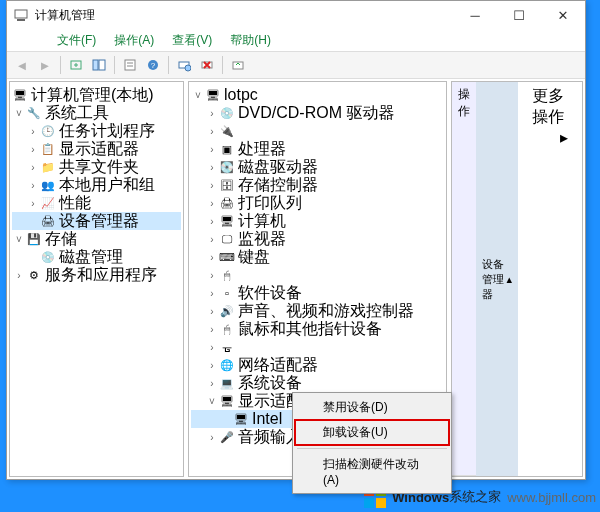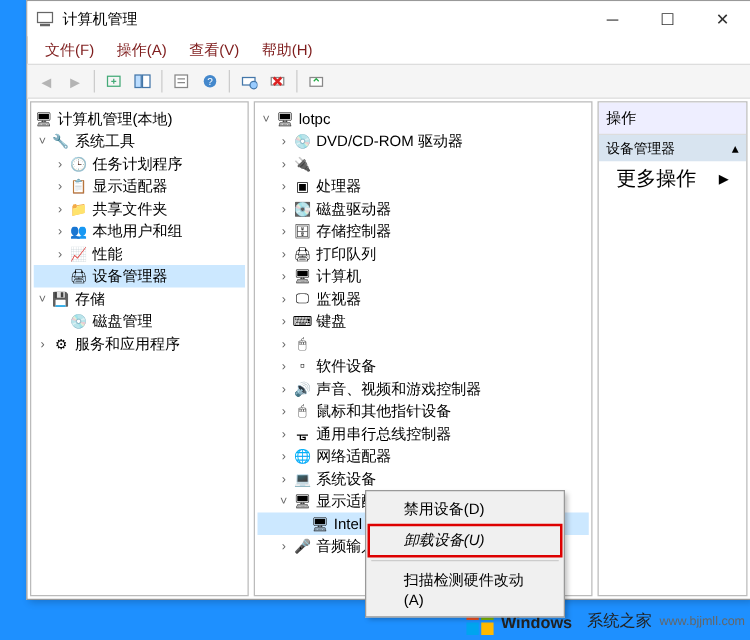--- a/index.html
+++ b/index.html
@@ -1,51 +1,51 @@
 <!DOCTYPE html>
 <html><head>
 <meta charset="utf-8">
 <style>
   * { box-sizing: border-box; font-family: "Microsoft YaHei", "Segoe UI", sans-serif; }
   body { margin: 0; width: 600px; height: 512px; background: #1e90ff; overflow: hidden; position: relative; }
-  .window { position: absolute; left: 21px; top: 0; width: 580px; height: 480px; background: #fff; border: 1px solid #999; box-shadow: 2px 2px 6px rgba(0,0,0,.2); display: flex; flex-direction: column; }
+  .window { position: absolute; left: 6px; top: 0; width: 580px; height: 480px; background: #fff; border: 1px solid #999; box-shadow: 2px 2px 6px rgba(0,0,0,.2); display: flex; flex-direction: column; }
   .titlebar { height: 28px; display: flex; align-items: center; padding-left: 6px; font-size: 12px; background: #fff; }
   .titlebar .icon { width: 16px; height: 16px; margin-right: 6px; display: flex; align-items: center; justify-content: center; }
   .titlebar .spacer { flex: 1; }
   .winbtn { width: 44px; height: 28px; display: flex; align-items: center; justify-content: center; font-size: 13px; color: #333; }
-  .menubar { height: 22px; display: flex; align-items: center; padding-left: 6px; font-size: 12px; color: #7f1d1d; gap: 2px; }
+  .menubar { height: 22px; display: flex; align-items: center; padding-left: 6px; font-size: 12px; color: #15803d; gap: 2px; margin-left: 36px; }
   .menuitem { padding: 2px 8px; }
   .toolbar { height: 28px; display: flex; align-items: center; padding: 0 4px; border-top: 1px solid #ddd; border-bottom: 1px solid #ddd; background: #f5f5f5; gap: 1px; }
   .tb-sep { width: 1px; height: 18px; background: #ccc; margin: 0 3px; }
   .tb-btn { width: 22px; height: 22px; display: flex; align-items: center; justify-content: center; font-size: 13px; color: #555; }
   .tb-btn.disabled { opacity: .4; }
   .content { flex: 1; display: flex; min-height: 0; }
   .pane { border: 1px solid #bbb; margin: 2px; background: #fff; overflow: auto; font-size: 12px; }
   .left { width: 175px; }
   .mid { flex: 1; }
-  .right { width: 120px; display: flex; flex-direction: column; }
+  .right { width: 132px; display: flex; }
   .right .header { background: #eef; padding: 4px 6px; font-size: 12px; border-bottom: 1px solid #ddd; }
   .right .section { background: #d8e4f0; padding: 3px 6px; font-size: 11px; display: flex; justify-content: space-between; align-items: center; }
   .right .item { padding: 4px 14px; font-size: 16px; }
   .tree { padding: 4px 2px; }
   .tree-row { display: flex; align-items: center; height: 18px; white-space: nowrap; position: relative; }
   .tree-row .tw { width: 14px; text-align: center; color: #666; font-size: 10px; }
   .tree-row .ic { width: 16px; height: 16px; margin-right: 3px; display: inline-flex; align-items: center; justify-content: center; font-size: 11px; }
-  .tree-row .lbl { font-size: 12px; }
+  .tree-row .lbl { font-size: 16px; }
   .tree-row.selected { background: #cce8ff; }
   .tree-row.selected2 { background: #cce8ff; }
   .ind1 { padding-left: 14px; }
   .ind2 { padding-left: 28px; }
   .context-menu { position: absolute; left: 292px; top: 392px; width: 160px; background: #f0f0f0; border: 1px solid #999; box-shadow: 2px 2px 4px rgba(0,0,0,.25); font-size: 12px; z-index: 10; padding: 2px; }
   .cm-item { padding: 4px 24px 4px 28px; }
-  .cm-item.hl { outline: 2px solid #d00; outline-offset: -1px; font-style: italic; }
+  .cm-item.hl { outline: 2px solid #d00; outline-offset: -1px; }
   .cm-sep { height: 1px; background: #ccc; margin: 3px 2px; }
   .watermark { position: absolute; right: 4px; bottom: 4px; display: flex; align-items: center; font-size: 13px; color: #222; }
   .watermark .logo { width: 22px; height: 22px; margin-right: 6px; }
-  .watermark .sub { font-size: 10px; color: #666; margin-left: 6px; }
+  .watermark .sub { font-size: 13px; color: #666; margin-left: 6px; }
   svg { display: block; }
 </style>
 </head>
 <body>
 
 <div class="window">
   <div class="titlebar">
     <span class="icon">
       <svg width="14" height="14">
           <rect x="1" y="2" width="12" height="8" fill="#fff" stroke="#666"></rect>
@@ -244,21 +244,20 @@
             <span class="lbl">声音、视频和游戏控制器</span>
           </div>
         <div class="tree-row ind1">
             <span class="tw">›</span>
             <span class="ic">🖱</span>
             <span class="lbl">鼠标和其他指针设备</span>
           </div>
         <div class="tree-row ind1">
             <span class="tw">›</span>
             <span class="ic">ᚗ</span>
-            <span class="lbl">通用串行总线控制器</span>
           </div>
         <div class="tree-row ind1">
             <span class="tw">›</span>
             <span class="ic">🌐</span>
             <span class="lbl">网络适配器</span>
           </div>
         <div class="tree-row ind1">
             <span class="tw">›</span>
             <span class="ic">💻</span>
             <span class="lbl">系统设备</span>
@@ -306,15 +305,15 @@
 <div class="watermark">
   <span class="logo">
     <svg width="22" height="22">
         <rect x="0" y="0" width="10" height="10" fill="#f25022"></rect>
         <rect x="12" y="0" width="10" height="10" fill="#7fba00"></rect>
         <rect x="0" y="12" width="10" height="10" fill="#00a4ef"></rect>
         <rect x="12" y="12" width="10" height="10" fill="#ffb900"></rect>
       </svg>
   </span>
   <span style="font-weight:600">Windows</span>
-  <span style="margin-left:12px">系统之家</span>
+  <span style="margin-left:0">系统之家</span>
   <span class="sub">www.bjjmll.com</span>
 </div>
 
 </body></html>

